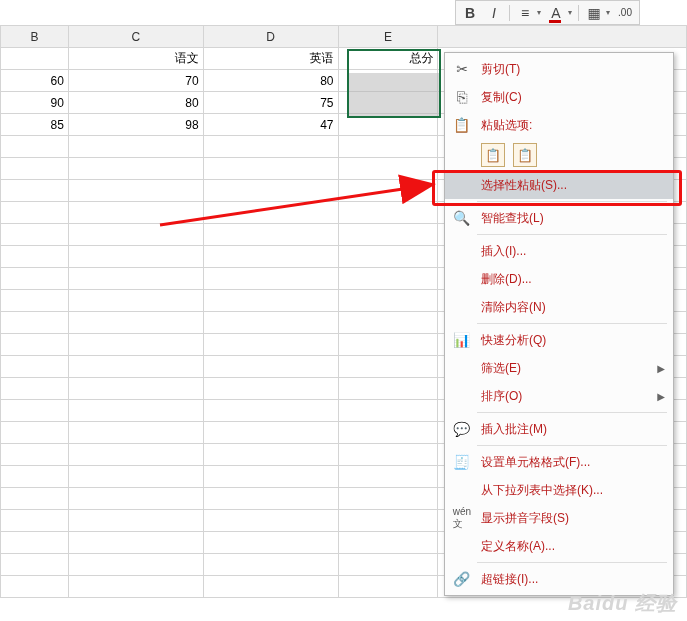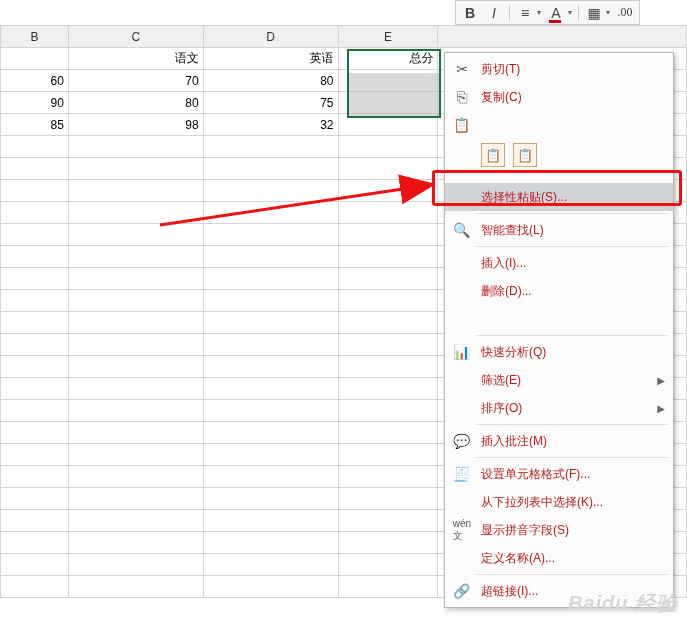--- a/index.html
+++ b/index.html
@@ -107,21 +107,21 @@
       display: flex; align-items: center; justify-content: center;
       font-size: 13px; color: #7b5b1a;
     }
     .highlight-box {
       position: absolute;
       top: 170px; left: 432px;
       width: 250px; height: 36px;
       border: 3px solid #e11;
       border-radius: 3px;
     }
-    .highlighted-item { background: #d0d4d8 !important; margin-top: 12px; }
+    .highlighted-item { background: #d0d4d8 !important; }
     .arrow-svg {
       position: absolute;
       top: 130px; left: 155px;
       width: 300px; height: 100px;
       pointer-events: none;
     }
     .watermark {
       position: absolute;
       bottom: 4px; right: 10px;
       font-size: 20px;
@@ -145,21 +145,21 @@
   <span class="tb-btn">≡</span>
   <span class="dd-arrow">▾</span>
   <span class="tb-btn font-color">
       <span>A</span>
       <span class="bar"></span>
     </span>
   <span class="dd-arrow">▾</span>
   <span class="tb-sep"></span>
   <span class="tb-btn">▦</span>
   <span class="dd-arrow">▾</span>
-  <span class="tb-btn" style="font-size:12px;font-family:Liberation Serif, serif;">.00</span>
+  <span class="tb-btn" style="font-size:10px;">.00</span>
 </div>
 
 <table class="grid">
   <tbody>
       <tr>
     <th class="col-b">B</th>
     <th class="col-c">C</th>
     <th class="col-d">D</th>
     <th class="col-e">E</th>
     <th class="col-f"></th>
@@ -181,21 +181,21 @@
   <tr>
         <td>90</td>
         <td>80</td>
         <td>75</td>
         <td></td>
         <td></td>
       </tr>
   <tr>
         <td>85</td>
         <td>98</td>
-        <td>32</td>
+        <td>47</td>
         <td></td>
         <td></td>
       </tr>
   <tr>
         <td></td>
         <td></td>
         <td></td>
         <td></td>
         <td></td>
       </tr>
@@ -349,20 +349,21 @@
   <div class="menu-item">
     <span class="menu-icon">✂</span>
     <span class="menu-label">剪切(T)</span>
   </div>
   <div class="menu-item">
     <span class="menu-icon">⎘</span>
     <span class="menu-label">复制(C)</span>
   </div>
   <div class="menu-item">
     <span class="menu-icon">📋</span>
+    <span class="menu-label">粘贴选项:</span>
   </div>
   <div class="paste-opts-row">
     <div class="paste-opt">📋</div>
     <div class="paste-opt">📋</div>
   </div>
   <div class="menu-item highlighted-item">
     <span class="menu-icon"></span>
     <span class="menu-label">选择性粘贴(S)...</span>
   </div>
   <div class="menu-sep"></div>
@@ -374,20 +375,21 @@
   <div class="menu-item">
     <span class="menu-icon"></span>
     <span class="menu-label">插入(I)...</span>
   </div>
   <div class="menu-item">
     <span class="menu-icon"></span>
     <span class="menu-label">删除(D)...</span>
   </div>
   <div class="menu-item">
     <span class="menu-icon"></span>
+    <span class="menu-label">清除内容(N)</span>
   </div>
   <div class="menu-sep"></div>
   <div class="menu-item">
     <span class="menu-icon">📊</span>
     <span class="menu-label">快速分析(Q)</span>
   </div>
   <div class="menu-item">
     <span class="menu-icon"></span>
     <span class="menu-label">筛选(E)</span>
     <span class="menu-arrow">▶</span>

